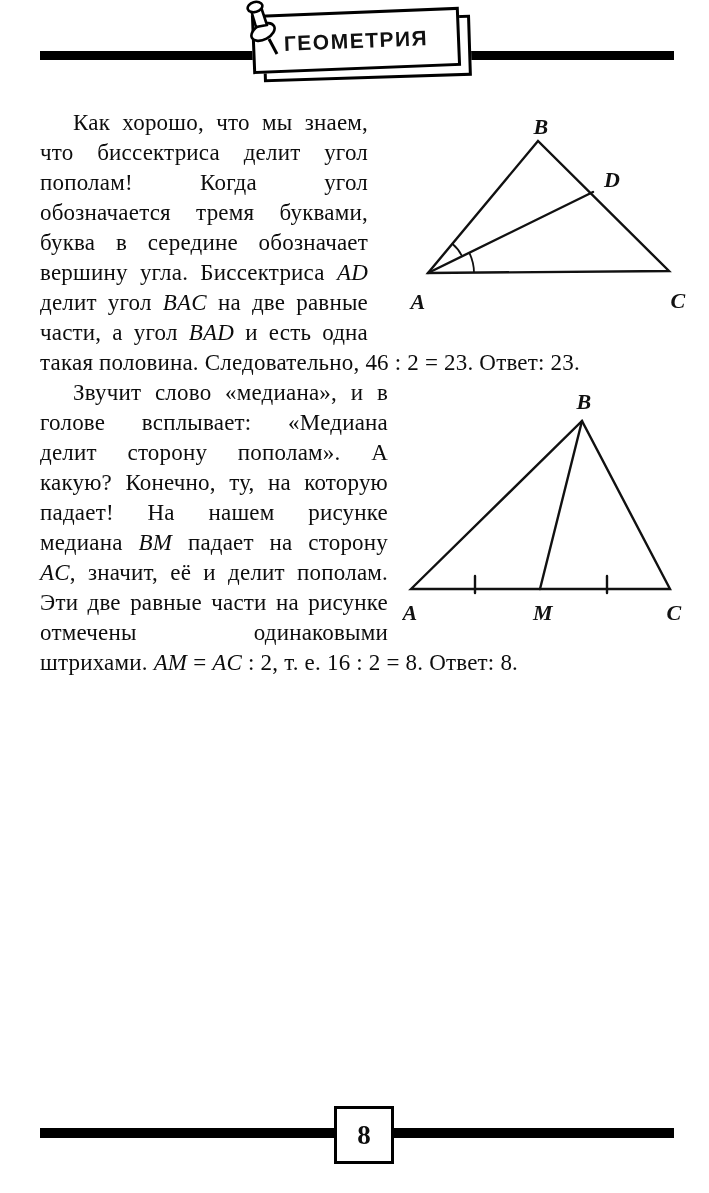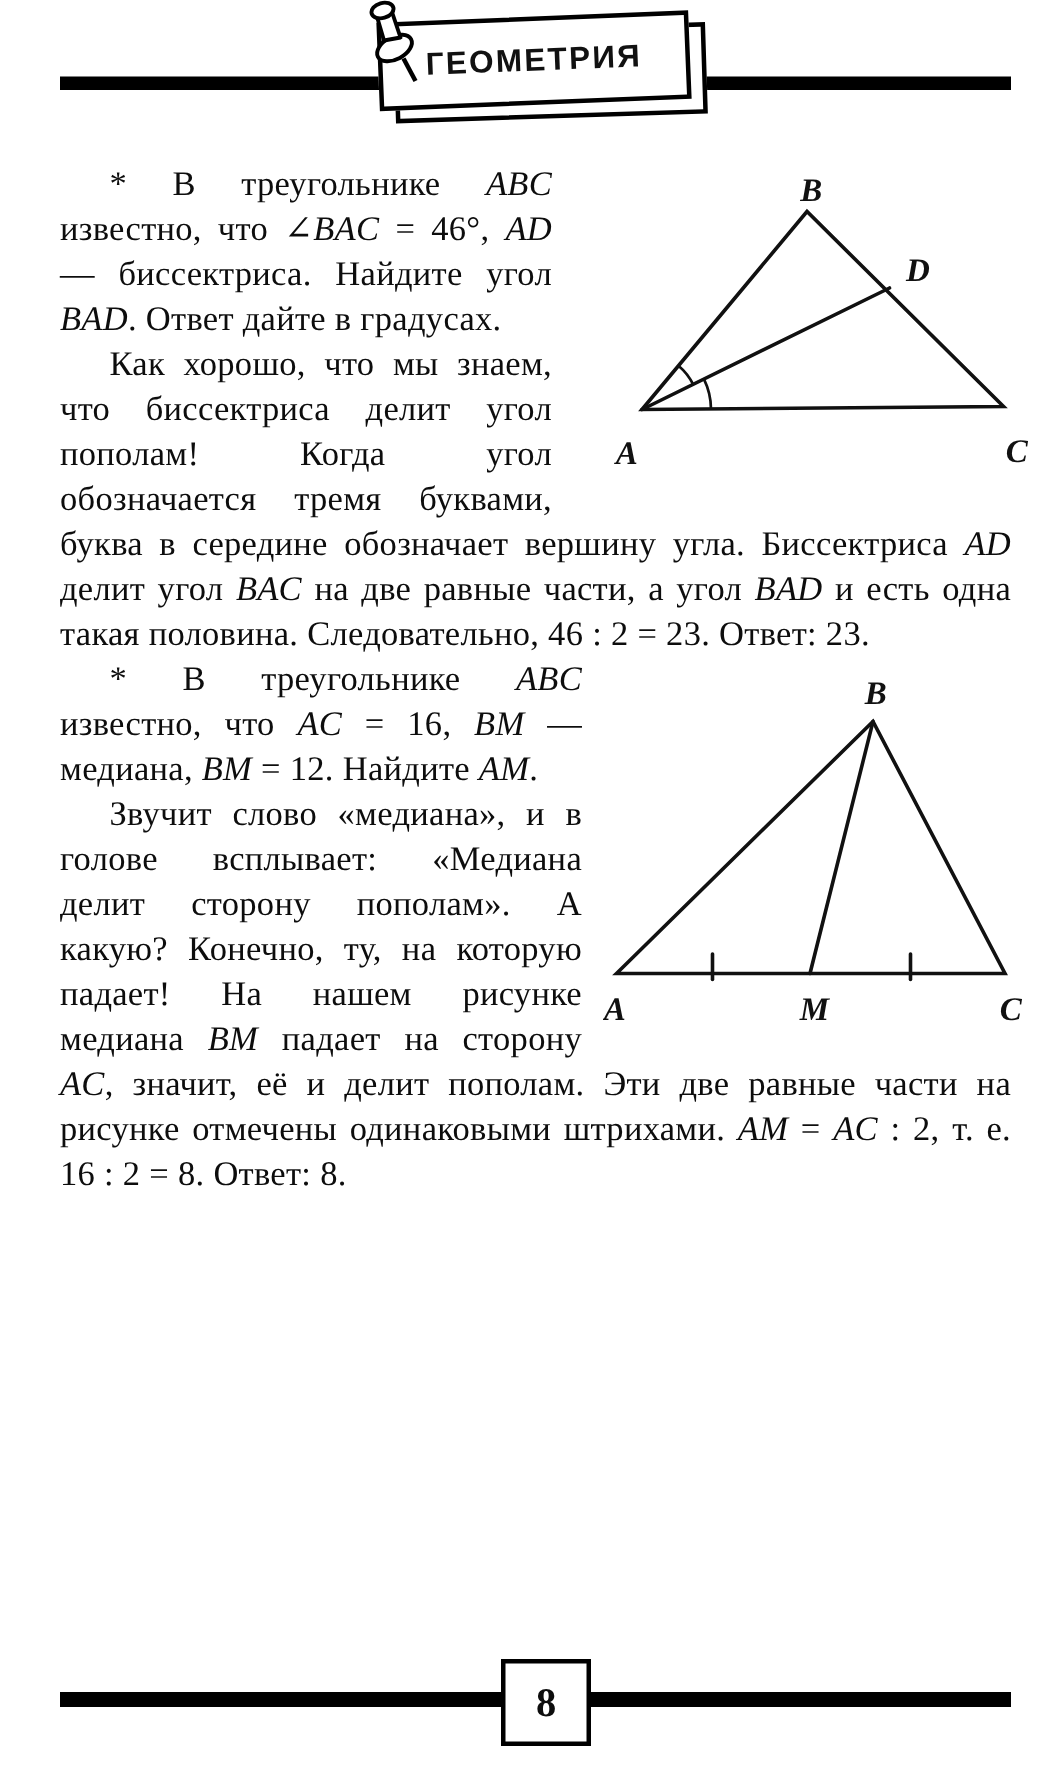--- a/index.html
+++ b/index.html
@@ -68,37 +68,35 @@
         <path class="tri-line" d="M42 163 L207 82"></path>
         <path class="tri-arc" d="M66.3 133.8 A38 38 0 0 1 76.1 146.3"></path>
         <path class="tri-arc" d="M83.3 142.8 A46 46 0 0 1 88 162.6"></path>
         <text class="tri-label" x="155" y="24" text-anchor="middle">B</text>
         <text class="tri-label" x="218" y="77" text-anchor="start">D</text>
         <text class="tri-label" x="32" y="199" text-anchor="middle">A</text>
         <text class="tri-label" x="292" y="198" text-anchor="middle">C</text>
       </svg>
     </div>
 
-    <p><span>* В треугольнике </span><span class="mvar">ABC</span><span> известно, что ∠</span><span class="mvar">BAC</span><span> = 46°, </span><span class="mvar">AD</span><span> — биссектриса. Найдите угол </span><span class="mvar">BAD</span><span>. Ответ дайте в градусах.</span></p>
     <p><span>Как хорошо, что мы знаем, что биссектриса делит угол пополам! Когда угол обозначается тремя буквами, буква в середине обозначает вершину угла. Биссектриса </span><span class="mvar">AD</span><span> делит угол </span><span class="mvar">BAC</span><span> на две равные части, а угол </span><span class="mvar">BAD</span><span> и есть одна такая половина. Следовательно, 46 : 2 = 23. Ответ: 23.</span></p>
 
     <div class="fig fig2">
       <svg viewBox="0 0 300 245">
         <path class="tri-line" d="M9 209 L180 41 L268 209 Z"></path>
         <path class="tri-line" d="M180 41 L138 209"></path>
         <path class="tri-line" d="M73 196 L73 213"></path>
         <path class="tri-line" d="M205 196 L205 213"></path>
         <text class="tri-label" x="182" y="29" text-anchor="middle">B</text>
         <text class="tri-label" x="8" y="240" text-anchor="middle">A</text>
         <text class="tri-label" x="141" y="240" text-anchor="middle">M</text>
         <text class="tri-label" x="272" y="240" text-anchor="middle">C</text>
       </svg>
     </div>
 
-    <p><span>* В треугольнике </span><span class="mvar">ABC</span><span> известно, что </span><span class="mvar">AC</span><span> = 16, </span><span class="mvar">BM</span><span> — медиана, </span><span class="mvar">BM</span><span> = 12. Найдите </span><span class="mvar">AM</span><span>.</span></p>
     <p><span>Звучит слово «медиана», и в голове всплывает: «Медиана делит сторону пополам». А какую? Конечно, ту, на которую падает! На нашем рисунке медиана </span><span class="mvar">BM</span><span> падает на сторону </span><span class="mvar">AC</span><span>, значит, её и делит пополам. Эти две равные части на рисунке отмечены одинаковыми штрихами. </span><span class="mvar">AM</span><span> = </span><span class="mvar">AC</span><span> : 2, т. е. 16 : 2 = 8. Ответ: 8.</span></p>
   </div>
 
   <div class="fbar"></div>
   <div class="fbox">
     <span>8</span>
   </div>
 
 </div>
 

